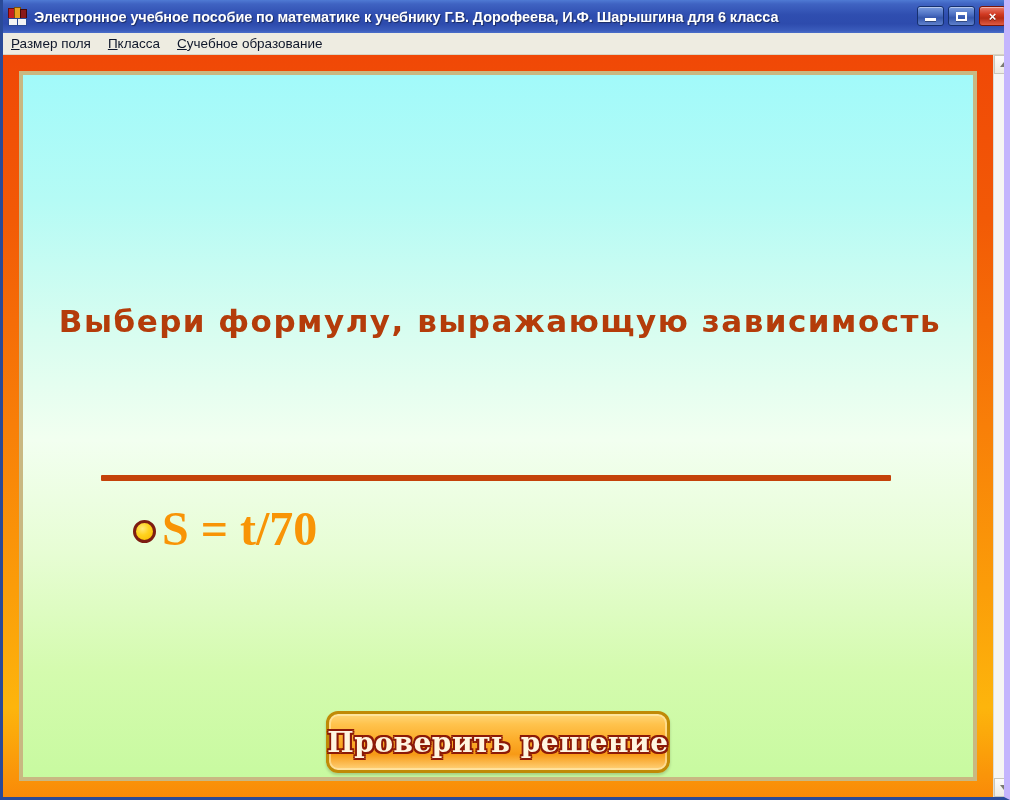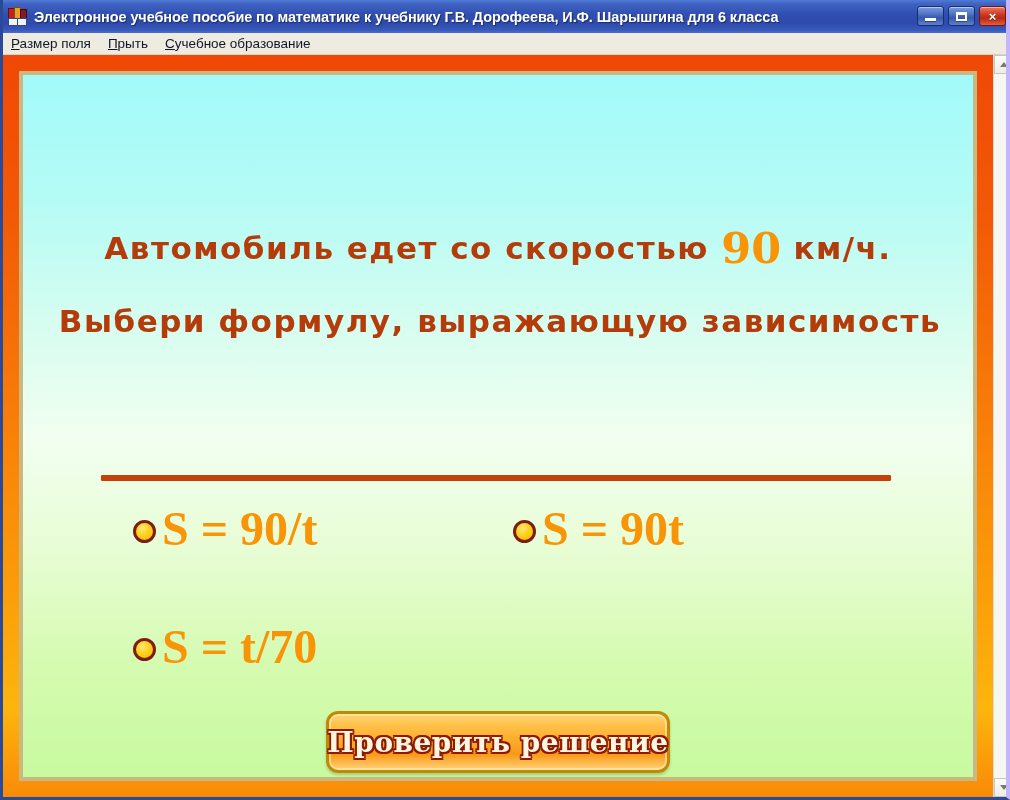--- a/index.html
+++ b/index.html
@@ -11,21 +11,21 @@
     font-family: "Liberation Sans", sans-serif;
   }
 
   #app-window {
     position: relative;
     width: 1010px;
     height: 800px;
     box-sizing: border-box;
     background: #3a5ca8;
     border-left: 3px solid #2a4a98;
-    border-right: 4px solid #c4b5fd;
+    border-right: 6px solid #c4b5fd;
     border-bottom: 3px solid #2a4a98;
     overflow: hidden;
   }
 
   
   #title-bar {
     position: absolute;
     left: 0; top: 0;
     width: 1010px;
     height: 33px;
@@ -358,57 +358,42 @@
         <div class="glyph-close">×</div>
       </div>
     </div>
   </div>
 
   <div id="menu-bar">
     <div class="menu-item">
       <u>Р</u><span>азмер поля</span>
     </div>
     <div class="menu-item">
-      <u>П</u><span>рыть</span>
+      <u>П</u><span>класса</span>
     </div>
     <div class="menu-item">
       <u>С</u><span>учебное образование</span>
     </div>
   </div>
 
   <div id="client-area">
 
     <div id="orange-frame">
       <div id="frame-inner-border">
 
         <div id="lesson">
 
-          <div class="q-line" id="q-line-1">
-            <span>Автомобиль  едет  со  скоростью</span>
-            <span class="speed-value">90</span>
-            <span>км/ч.</span>
-          </div>
 
           <div class="q-line" id="q-line-2">Выбери  формулу,  выражающую  зависимость</div>
 
 
           <div id="divider"></div>
 
           <div id="options">
 
-            <div class="opt-row">
-              <div class="option">
-                <div class="radio"></div>
-                <div class="opt-label">S = 90/t</div>
-              </div>
-              <div class="option">
-                <div class="radio"></div>
-                <div class="opt-label">S = 90t</div>
-              </div>
-            </div>
 
             <div class="opt-row">
               <div class="option">
                 <div class="radio"></div>
                 <div class="opt-label">S = t/70</div>
               </div>
             </div>
 
           </div>
 

